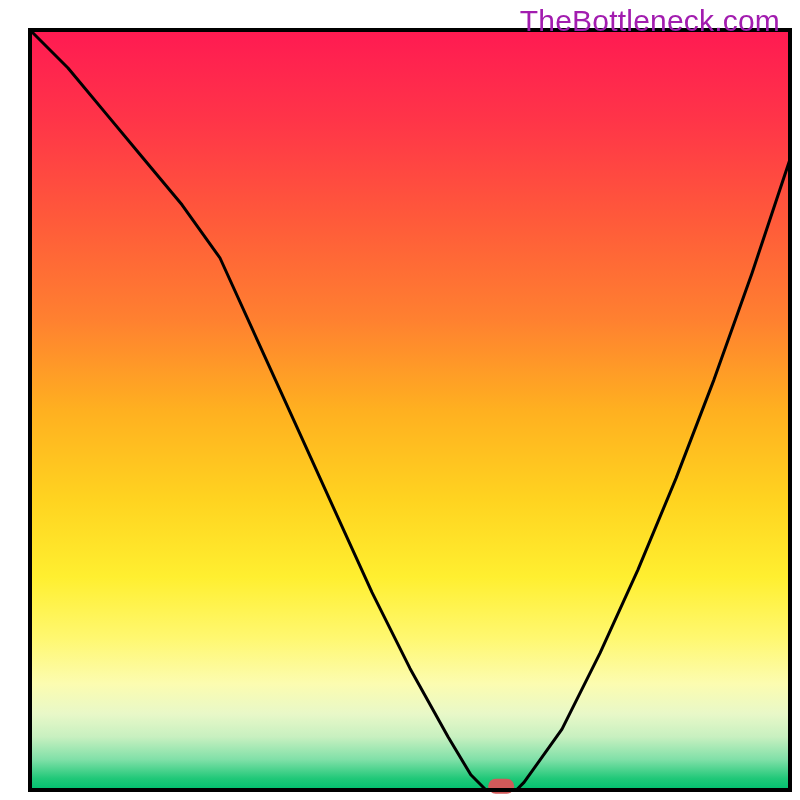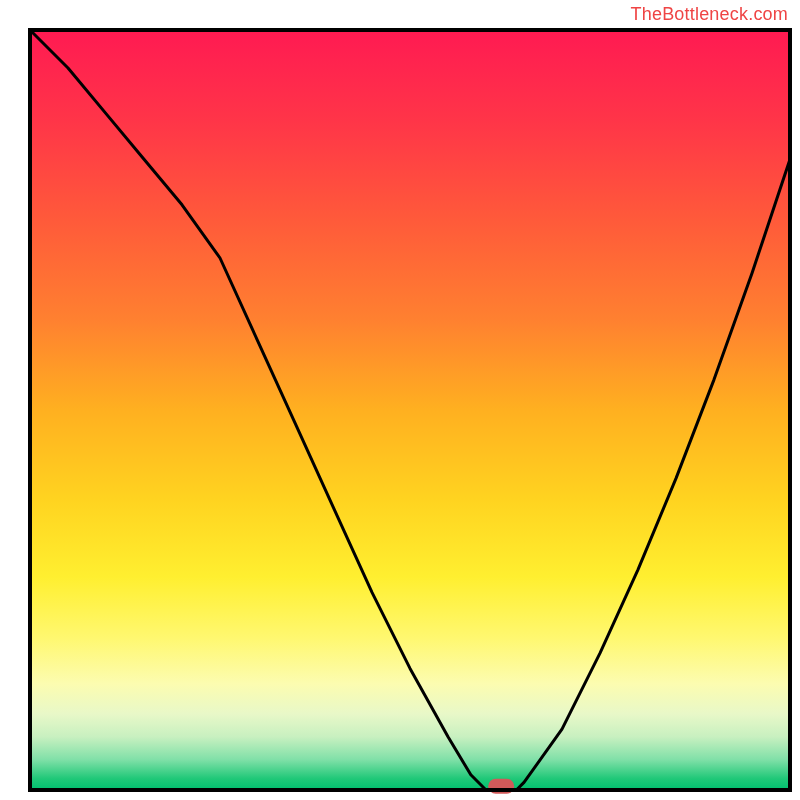--- a/index.html
+++ b/index.html
@@ -11,23 +11,23 @@
     font-family: Arial, Helvetica, sans-serif;
   }
   .chart-container {
     position: relative;
     width: 800px;
     height: 800px;
   }
   .watermark {
     position: absolute;
     top: 4px;
-    right: 12px;
-    color: #ef4444;
-    font-size: 18px;
+    right: 20px;
+    color: #a21caf;
+    font-size: 30px;
     font-weight: 400;
     letter-spacing: 0.2px;
     z-index: 10;
   }
   svg {
     display: block;
   }
 </style>
 </head>
 <body>

